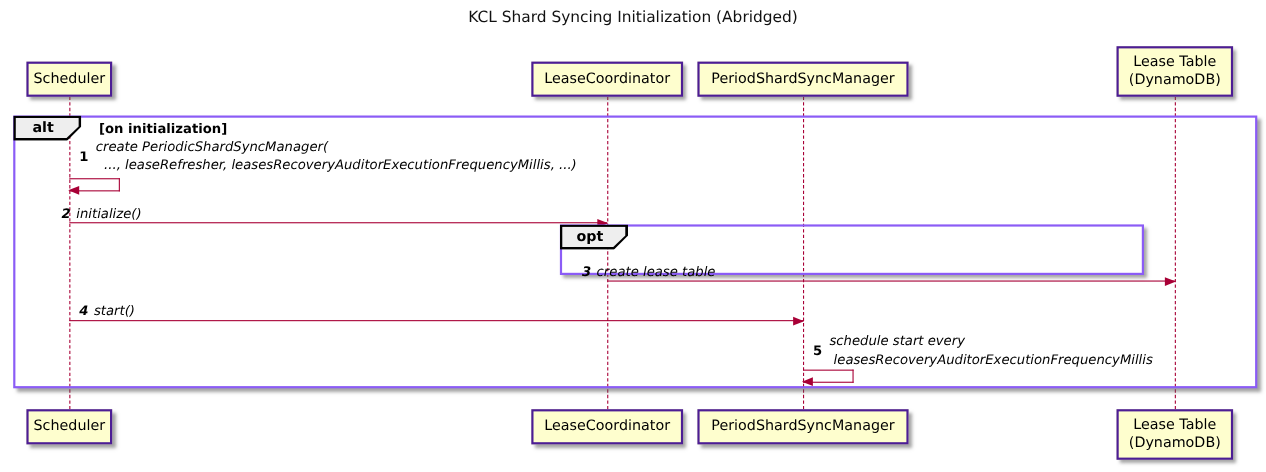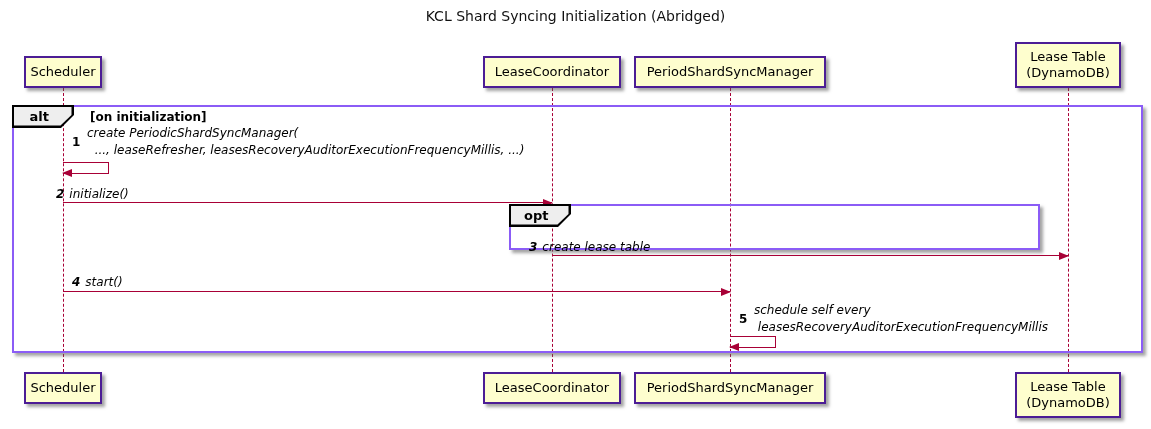--- a/index.html
+++ b/index.html
@@ -108,21 +108,21 @@
     </div>
   </div>
 
   <div class="msg" style="left:529px; top:239px;"><b>3</b><span>create lease table</span></div>
   <div class="arrow" style="left:552px; top:255px; width:516px;"></div>
 
   <div class="msg" style="left:72px; top:274px;text-align:center;"><b>4</b><span>start()</span></div>
   <div class="arrow" style="left:63px; top:291px; width:667px;"></div>
 
   <div class="num" style="left:739px; top:302px; height:34px;">5</div>
-  <div class="msg" style="left:754px; top:302px;">schedule self every
+  <div class="msg" style="left:754px; top:302px;">schedule start every
  leasesRecoveryAuditorExecutionFrequencyMillis</div>
   <div class="selfmsg" style="left:730px; top:336px; width:45px;"></div>
 
   <div class="pbox" style="left:24px;  top:372px; width:78px;  height:32px;">Scheduler</div>
   <div class="pbox" style="left:483px; top:372px; width:138px; height:32px;">LeaseCoordinator</div>
   <div class="pbox" style="left:634px; top:372px; width:192px; height:32px;">PeriodShardSyncManager</div>
   <div class="pbox" style="left:1015px;top:372px; width:106px; height:46px;">Lease Table
 (DynamoDB)</div>
 
 </div>

